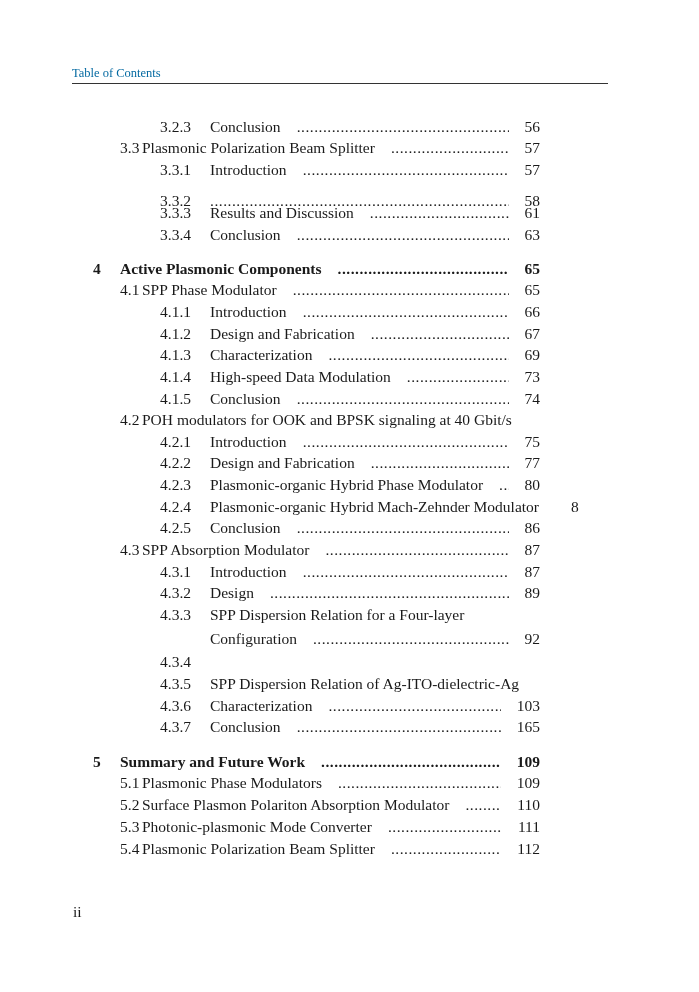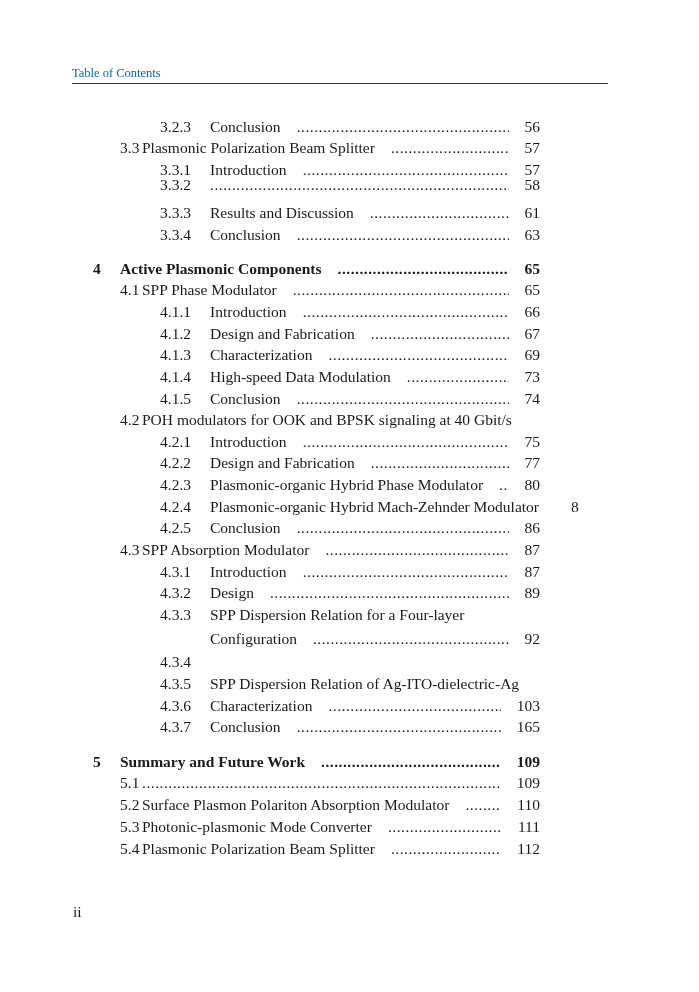--- a/index.html
+++ b/index.html
@@ -46,21 +46,21 @@
       </span>
     </div>
     <div class="row l3" style="top: 159px;">
       <span class="num">3.3.1</span>
       <span class="line">
         <span class="title">Introduction</span>
         <span class="leader"></span>
         <span class="page">57</span>
       </span>
     </div>
-    <div class="row l3" style="top: 174px;">
+    <div class="row l3" style="top: 190px;">
       <span class="num">3.3.2</span>
       <span class="line">
         <span class="leader"></span>
         <span class="page">58</span>
       </span>
     </div>
     <div class="row l3" style="top: 202px;">
       <span class="num">3.3.3</span>
       <span class="line">
         <span class="title">Results and Discussion</span>
@@ -249,20 +249,21 @@
       <span class="num">5</span>
       <span class="line">
         <span class="title">Summary and Future Work</span>
         <span class="leader"></span>
         <span class="page">109</span>
       </span>
     </div>
     <div class="row l2" style="top: 772px;">
       <span class="num">5.1</span>
       <span class="line">
+        <span class="title">Plasmonic Phase Modulators</span>
         <span class="leader"></span>
         <span class="page">109</span>
       </span>
     </div>
     <div class="row l2" style="top: 794px;">
       <span class="num">5.2</span>
       <span class="line">
         <span class="title">Surface Plasmon Polariton Absorption Modulator</span>
         <span class="leader"></span>
         <span class="page">110</span>

